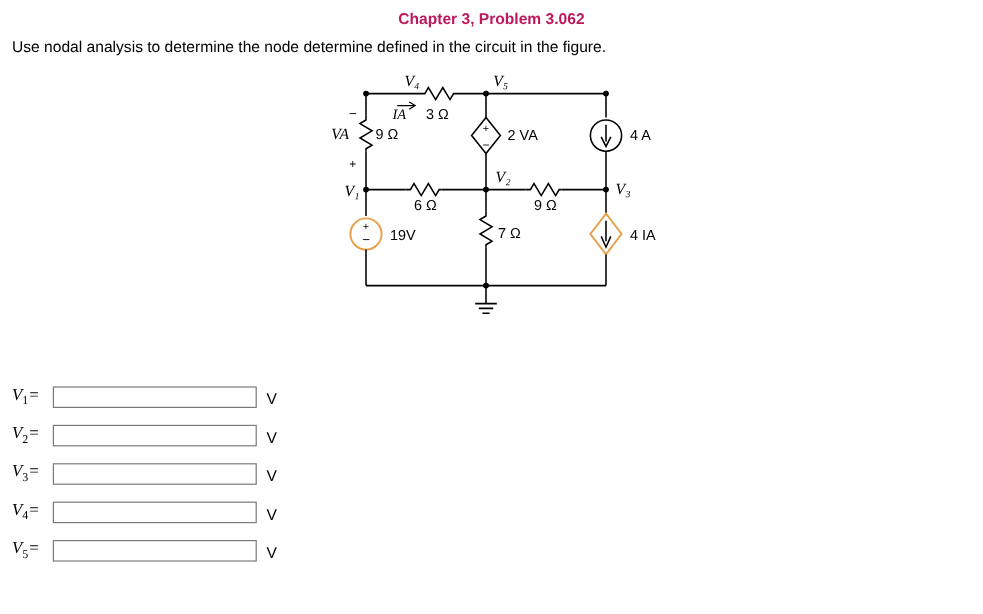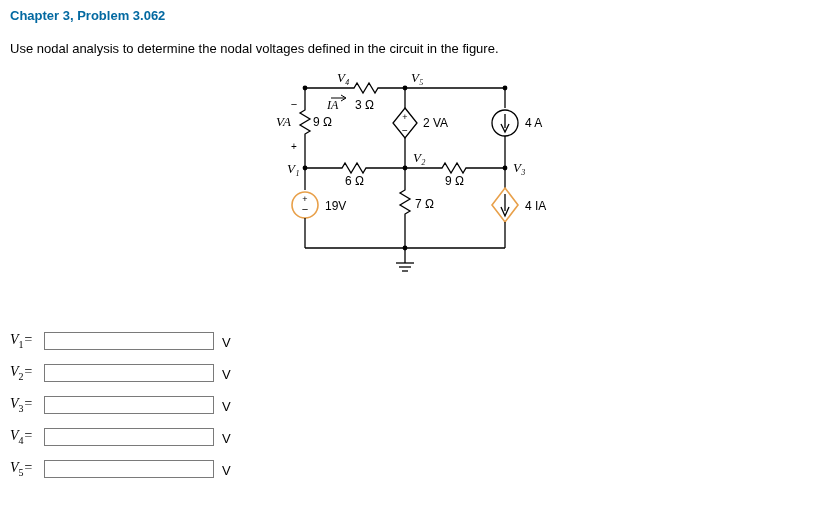--- a/index.html
+++ b/index.html
@@ -5,24 +5,25 @@
   body {
     margin: 0;
     padding: 8px 10px;
     font-family: Arial, Helvetica, sans-serif;
     font-size: 13px;
     color: #000;
     width: 819px;
     box-sizing: border-box;
   }
   .chapter-title {
-    color: #0369a1;
+    color: #be185d;
     font-weight: bold;
     font-size: 13px;
-    margin-bottom: 18px;
+    margin-bottom: 8px;
+    text-align: center;
   }
   .problem-text {
     font-size: 13px;
     margin-bottom: 12px;
   }
   .diagram-wrap {
     width: 100%;
     display: flex;
     justify-content: center;
     margin-bottom: 30px;
@@ -57,21 +58,21 @@
   .answer-unit {
     margin-left: 8px;
     font-size: 13px;
   }
   .it { font-family:"Times New Roman",serif; font-style:italic; }
 </style>
 </head>
 <body>
 
 <div class="chapter-title">Chapter 3, Problem 3.062</div>
-<div class="problem-text">Use nodal analysis to determine the nodal voltages defined in the circuit in the figure.</div>
+<div class="problem-text">Use nodal analysis to determine the node determine defined in the circuit in the figure.</div>
 
 <div class="diagram-wrap">
 <svg width="330" height="230" viewBox="0 0 330 230">
   <defs>
     <g id="res-h">
 
       <polyline points="0,0 4,0 7,-5 13,5 19,-5 25,5 28,0 30,0" fill="none" stroke="#000" stroke-width="1.3"></polyline>
     </g>
     <g id="res-v">
       <polyline points="0,0 0,4 -5,7 5,13 -5,19 5,25 0,28 0,30" fill="none" stroke="#000" stroke-width="1.3"></polyline>

